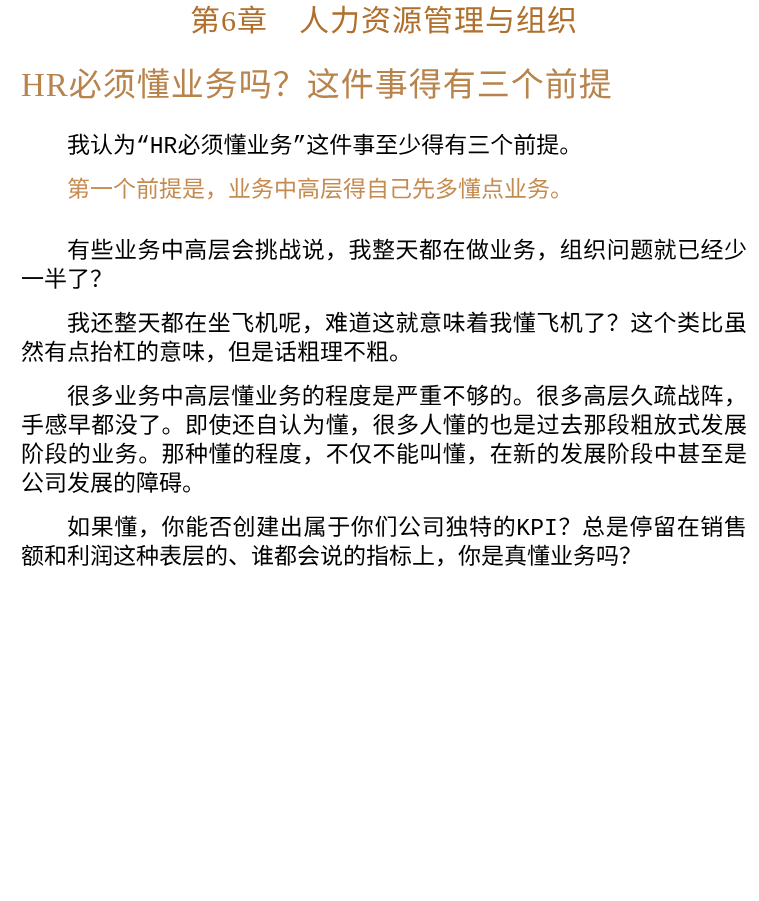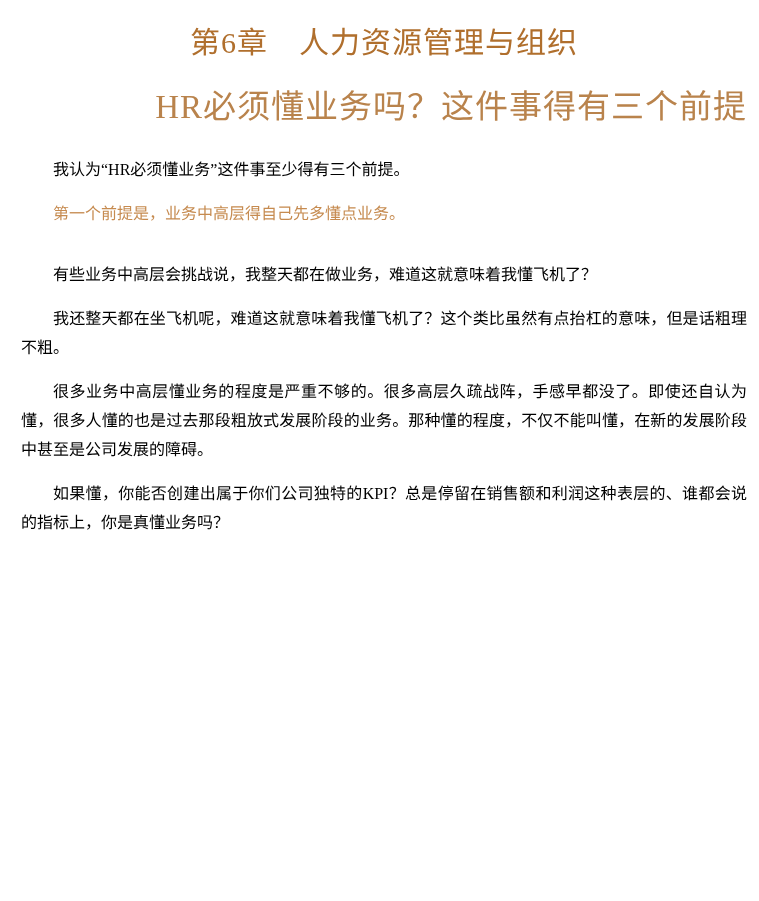--- a/index.html
+++ b/index.html
@@ -8,68 +8,69 @@
     height: 901px;
     box-sizing: border-box;
     background: #ffffff;
     font-family: "Liberation Serif", "DejaVu Serif", serif;
     overflow: hidden;
   }
   .page {
     box-sizing: border-box;
     width: 759px;
     height: 814px;
-    padding: 24px 12px 0 21px;
+    padding: 2px 12px 0 21px;
   }
   .chapter-title {
     font-size: 30px;
     line-height: 37px;
     font-weight: 400;
     text-align: center;
     color: #b06f2d;
     margin: 0 0 26px 0;
     letter-spacing: 1px;
   }
   .section-title {
     font-size: 33px;
     line-height: 41px;
     font-weight: 400;
-    text-align: right;
+    text-align: left;
     color: #b9834c;
     margin: 0 0 27px 0;
     letter-spacing: 1px;
   }
   .para {
-    font-size: 16px;
+    font-size: 23px;
     line-height: 29px;
     color: #000000;
     margin: 0 0 15px 0;
     text-align: justify;
     text-indent: 2em;
     word-break: break-all;
+    font-family: Liberation Mono, monospace;
   }
   .para.lead {
     color: #c68b50;
     margin-bottom: 32px;
   }
 </style>
 </head>
 <body>
 
 <main class="page">
   <h1 class="chapter-title">第6章　人力资源管理与组织</h1>
 
   <h2 class="section-title">HR必须懂业务吗？这件事得有三个前提</h2>
 
   <p class="para">我认为“HR必须懂业务”这件事至少得有三个前提。</p>
 
   <p class="para lead">第一个前提是，业务中高层得自己先多懂点业务。</p>
 
 
-  <p class="para">有些业务中高层会挑战说，我整天都在做业务，难道这就意味着我懂飞机了？</p>
+  <p class="para">有些业务中高层会挑战说，我整天都在做业务，组织问题就已经少一半了？</p>
 
   <p class="para">我还整天都在坐飞机呢，难道这就意味着我懂飞机了？这个类比虽然有点抬杠的意味，但是话粗理不粗。</p>
 
   <p class="para">很多业务中高层懂业务的程度是严重不够的。很多高层久疏战阵，手感早都没了。即使还自认为懂，很多人懂的也是过去那段粗放式发展阶段的业务。那种懂的程度，不仅不能叫懂，在新的发展阶段中甚至是公司发展的障碍。</p>
 
 
   <p class="para">如果懂，你能否创建出属于你们公司独特的KPI？总是停留在销售额和利润这种表层的、谁都会说的指标上，你是真懂业务吗？</p>
 
 
 </main>

